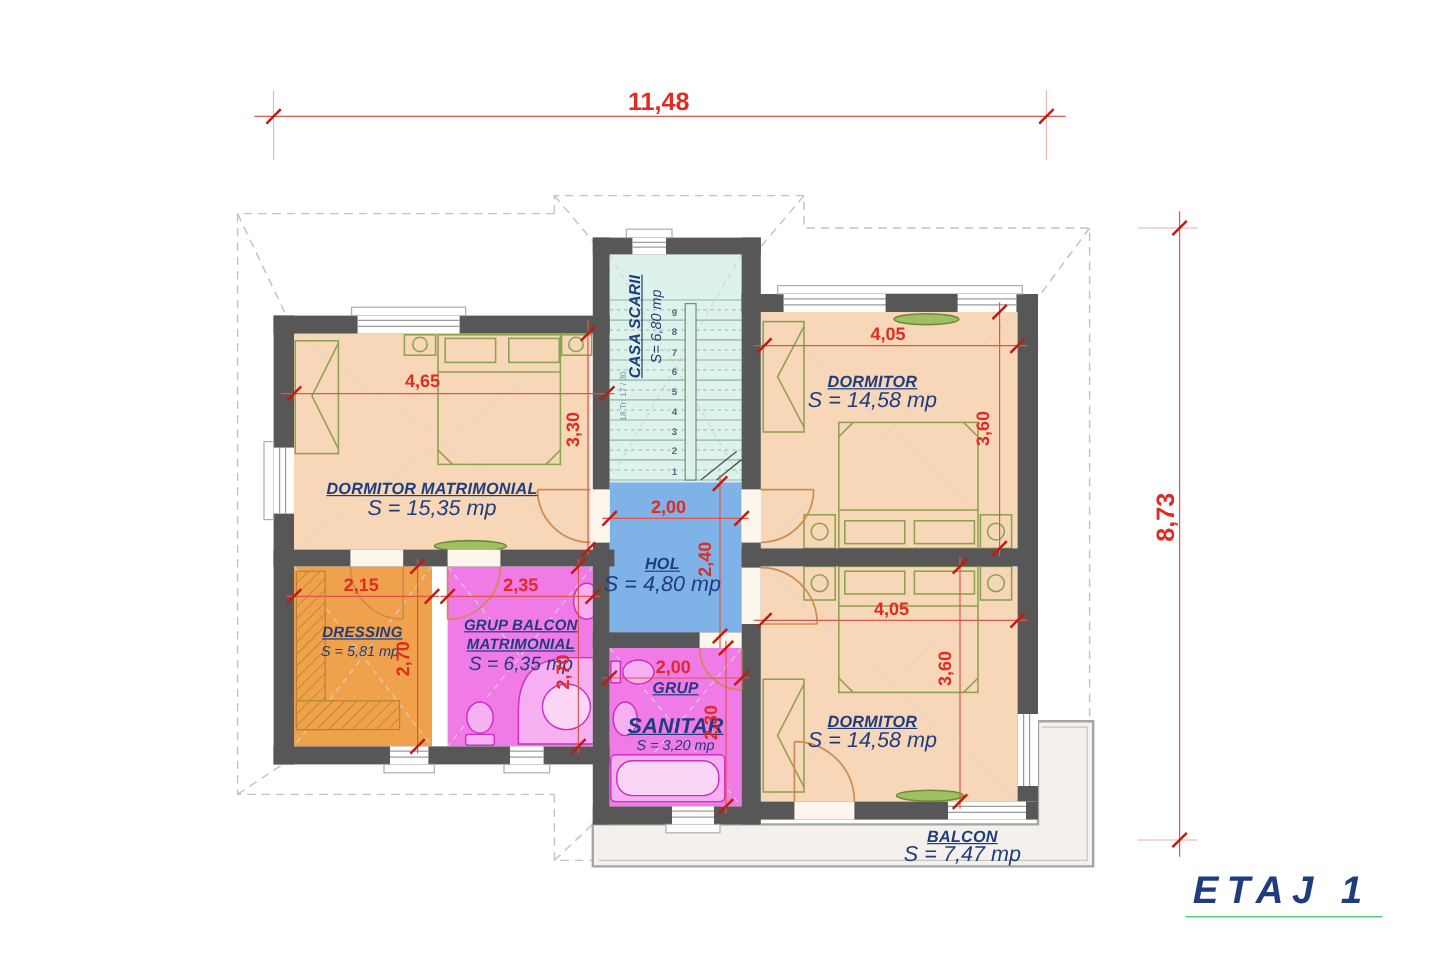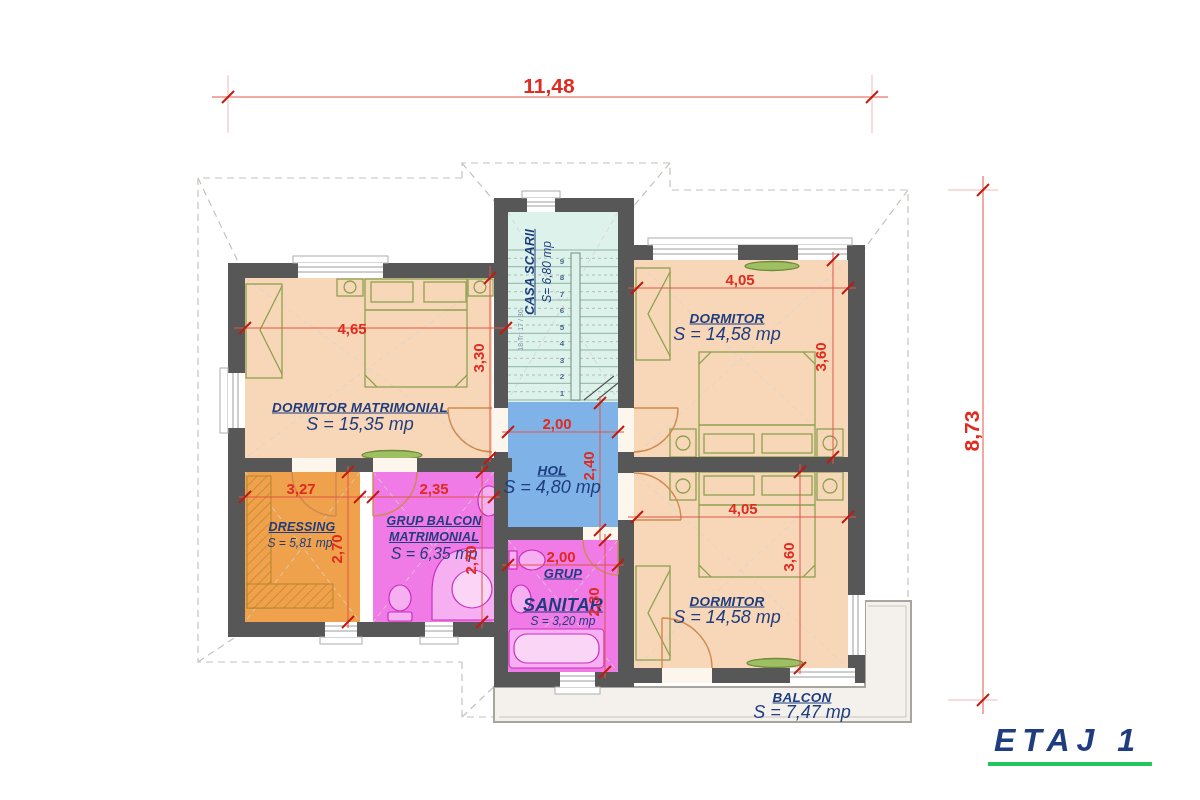--- a/index.html
+++ b/index.html
@@ -9,21 +9,21 @@
   .txt{position:absolute;transform:translate(-50%,-50%);white-space:nowrap;}
   .lbl{color:#1f3d7e;font-weight:bold;font-style:italic;text-decoration:underline;
        font-size:13.5px;letter-spacing:.2px;}
   .area{color:#1f3d7e;font-style:italic;font-size:18px;}
   .dim{color:#e02b20;font-weight:bold;font-size:15px;}
   .rot{transform:translate(-50%,-50%) rotate(-90deg);}
   .big{font-size:21px;}
   .stairnum{font-size:8px;color:#4c6a86;font-weight:bold;}
   .note{font-size:7px;color:#7d8fa0;}
   .title{font-size:32px;font-weight:bold;font-style:italic;color:#1f3d7e;
-         letter-spacing:7px;border-bottom:4px solid #22c55e;padding:0 10px 3px 6px;}
+         letter-spacing:7px;border-bottom:1px solid #22c55e;padding:0 10px 3px 6px;}
 </style>
 </head>
 <body>
 
 <div class="canvas">
 
 <svg width="1200" height="800" viewBox="0 0 1200 800">
   <defs>
     <pattern id="hatchO" width="7" height="7" patternTransform="rotate(45)" patternUnits="userSpaceOnUse">
       <rect width="7" height="7" fill="#efa14b"></rect>
@@ -282,21 +282,21 @@
           <line x1="794" y1="674" x2="806" y2="662"></line>
     </g>
   </g>
 </svg>
 
 <span class="txt dim big" style="left:549px;top:86px">11,48</span>
 <span class="txt dim big rot" style="left:972px;top:431px">8,73</span>
 
 <span class="txt lbl" style="left:360px;top:407px">DORMITOR MATRIMONIAL</span>
 <span class="txt area" style="left:360px;top:424px">S = 15,35 mp</span>
-<span class="txt dim" style="left:352px;top:328px">4,65</span>
+<span class="txt dim" style="left:352px;top:318px">4,65</span>
 <span class="txt dim rot" style="left:478px;top:358px">3,30</span>
 
 <span class="txt lbl rot" style="left:529px;top:272px;font-size:13px">CASA SCARII</span>
 <span class="txt area rot" style="left:547px;top:272px;font-size:12px">S= 6,80 mp</span>
 <span class="txt note rot" style="left:520px;top:330px">18 Tr: 17 / 30</span>
 <span class="txt stairnum" style="left:562px;top:393px">1</span>
 <span class="txt stairnum" style="left:562px;top:376px">2</span>
 <span class="txt stairnum" style="left:562px;top:360px">3</span>
 <span class="txt stairnum" style="left:562px;top:343px">4</span>
 <span class="txt stairnum" style="left:562px;top:327px">5</span>
@@ -315,21 +315,21 @@
 <span class="txt dim" style="left:743px;top:508px">4,05</span>
 <span class="txt dim rot" style="left:788px;top:557px">3,60</span>
 
 <span class="txt lbl" style="left:552px;top:470px">HOL</span>
 <span class="txt area" style="left:552px;top:487px">S = 4,80 mp</span>
 <span class="txt dim" style="left:557px;top:423px">2,00</span>
 <span class="txt dim rot" style="left:588px;top:466px">2,40</span>
 
 <span class="txt lbl" style="left:302px;top:527px;font-size:12.5px">DRESSING</span>
 <span class="txt area" style="left:300px;top:543px;font-size:12px">S = 5,81 mp</span>
-<span class="txt dim" style="left:301px;top:488px">3,27</span>
+<span class="txt dim" style="left:301px;top:488px">2,15</span>
 <span class="txt dim rot" style="left:336px;top:549px">2,70</span>
 
 <span class="txt lbl" style="left:434px;top:521px;font-size:12.5px">GRUP BALCON</span>
 <span class="txt lbl" style="left:434px;top:537px;font-size:12.5px">MATRIMONIAL</span>
 <span class="txt area" style="left:434px;top:554px;font-size:16px">S = 6,35 mp</span>
 <span class="txt dim" style="left:434px;top:488px">2,35</span>
 <span class="txt dim rot" style="left:470px;top:560px">2,70</span>
 
 <span class="txt lbl" style="left:563px;top:573px;font-size:13px">GRUP</span>
 <span class="txt lbl" style="left:563px;top:605px;font-size:18px">SANITAR</span>

